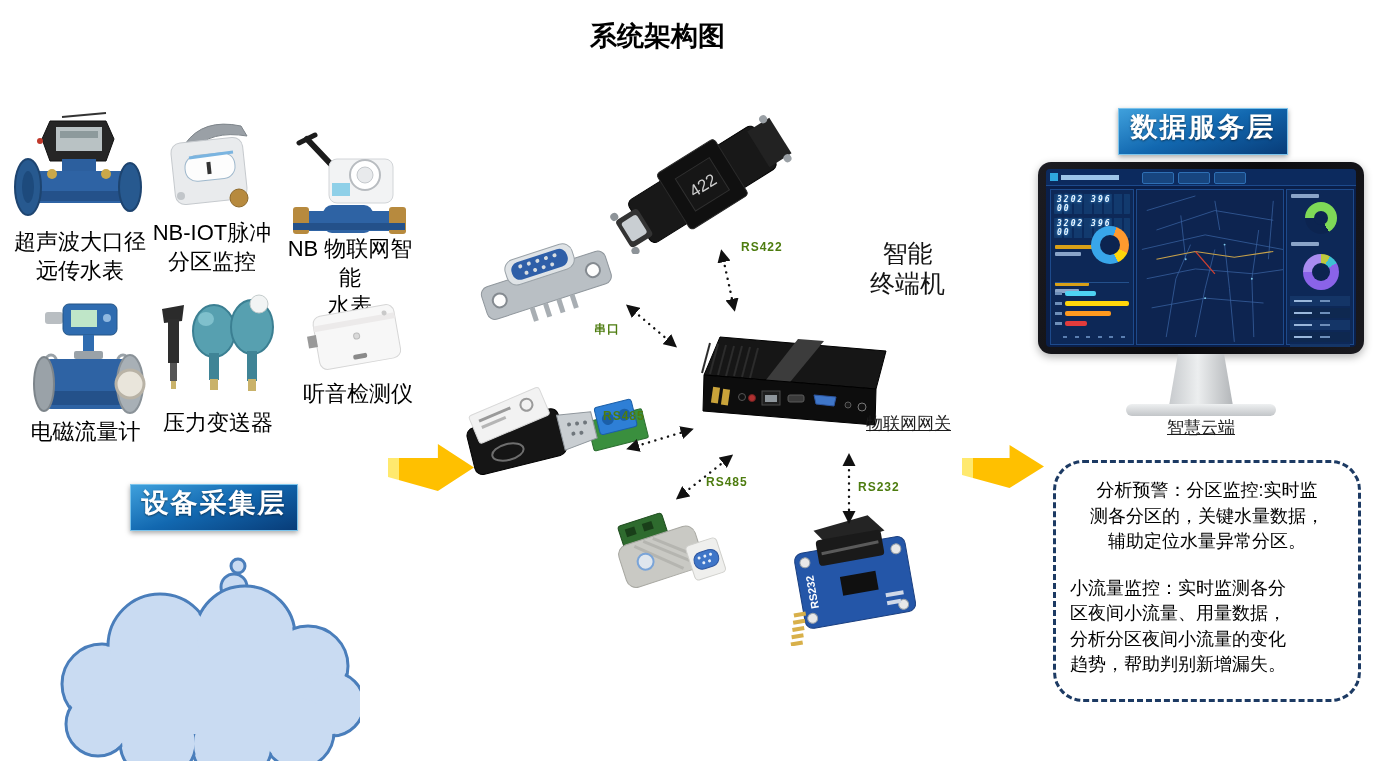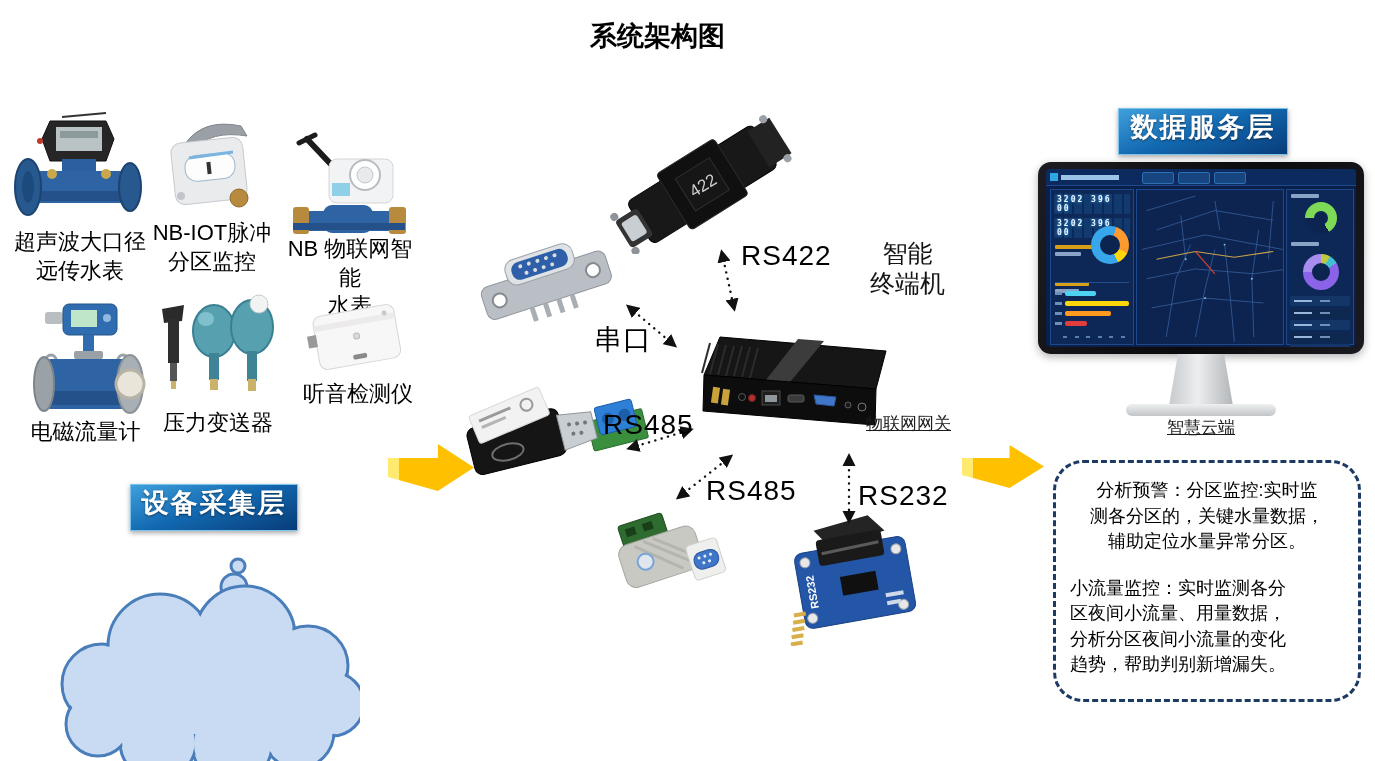--- a/index.html
+++ b/index.html
@@ -5,21 +5,21 @@
   html,body{margin:0;padding:0;background:#fff;}
   body{font-family:"Liberation Sans","DejaVu Sans",sans-serif;color:#1a1a1a;}
   #stage{position:relative;width:1375px;height:761px;margin:16px auto;background:#fff;overflow:hidden;}
   .abs{position:absolute;}
   .pre{white-space:pre-line;}
   #main-title{top:2px;left:0;width:1315px;text-align:center;font-size:27px;font-weight:700;color:#000;}
   .dev-label{font-size:22px;line-height:1.3;text-align:center;color:#000000;}
   .layer-box{display:flex;align-items:flex-start;justify-content:center;color:#fff;font-size:27px;font-weight:600;
     letter-spacing:2px;background:linear-gradient(160deg,#3fa0dc 0%,#1268b0 48%,#083c78 100%);
     border:1px solid #7cc4ec;box-shadow:0 2px 5px rgba(0,0,0,.35);text-shadow:0 1px 2px rgba(0,0,0,.5);}
-  .conn-label{font-size:28px;font-weight:400;color:#000000;letter-spacing:1px;}
+  .conn-label{font-size:12px;font-weight:700;color:#4d7c0f;letter-spacing:1px;}
   #terminal-label{font-size:25px;font-weight:500;line-height:1.2;text-align:center;color:#141414;}
   .small-label{font-size:17px;color:#1c1c1c;text-decoration:underline;}
   .yellow-arrow{clip-path:polygon(0 30%,58% 30%,58% 0,100% 50%,58% 100%,0 70%);
     background:linear-gradient(90deg,#ffe96e 0 13%,#ffc000 13%);}
   #cloud-text{font-size:27px;font-weight:700;line-height:1.33;text-align:center;color:#1e6fc5;}
   #analysis-box{border:3px dashed #1c3a63;border-radius:30px;padding:15px 14px;box-sizing:border-box;background:#fff;}
   #analysis-box .p1{font-size:18px;line-height:1.42;text-align:center;color:#000;}
   #analysis-box .p2{font-size:18px;line-height:1.42;text-align:left;color:#000;margin-top:21px;}
   
   #monitor{width:326px;height:280px;}
@@ -29,21 +29,21 @@
   #stand-neck{position:absolute;left:131px;top:192px;width:64px;height:52px;
     background:linear-gradient(90deg,#c7cacd,#eceeef 45%,#b3b6b9);clip-path:polygon(14% 0,86% 0,100% 100%,0 100%);}
   #stand-base{position:absolute;left:88px;top:242px;width:150px;height:12px;border-radius:6px;
     background:linear-gradient(#eef0f1,#c2c5c8);}
   #monitor-label{position:absolute;left:0;top:254px;width:326px;text-align:center;}
   
   .dash-hdr{position:absolute;left:0;top:0;width:100%;height:16px;background:#0c2a5e;border-bottom:1px solid #1d4a8c;}
   .dash-hdr .logo{position:absolute;left:4px;top:4px;width:8px;height:8px;background:#2ea8e0;}
   .dash-hdr .ttl{position:absolute;left:15px;top:6px;width:58px;height:5px;background:#9cc4e8;}
   .dash-hdr .tab{position:absolute;top:3px;width:30px;height:10px;background:#17457f;border:1px solid #2e6fb4;border-radius:2px;}
-  .panel{position:absolute;background:#0d2857;border:1px solid #1d4a8c;}
+  .panel{position:absolute;background:#0d2857;border:1px solid #1d4a8c;font-style:italic;}
   .digits{font-family:"DejaVu Sans Mono",monospace;font-size:8px;font-weight:700;letter-spacing:2px;color:#eaf6ff;
     text-shadow:0 0 3px #4ab0ff;background:repeating-linear-gradient(90deg,#123a6e 0 8px,#0b2a5c 8px 10px);
     padding:1px 3px;display:inline-block;border-radius:1px;}
   .mini-lab{height:4px;background:#d8a018;border-radius:1px;}
   .mini-lab2{height:4px;background:#8aa4c8;border-radius:1px;}
   .donut{position:relative;border-radius:50%;}
   .donut .hole{position:absolute;inset:24%;border-radius:50%;background:#0c2450;}
   .dbar-row{height:10px;display:flex;align-items:center;}
   .dbar-row .ylab{width:7px;height:3px;background:#6e8fba;margin-right:3px;}
   .dbar{height:5px;border-radius:2px;}

